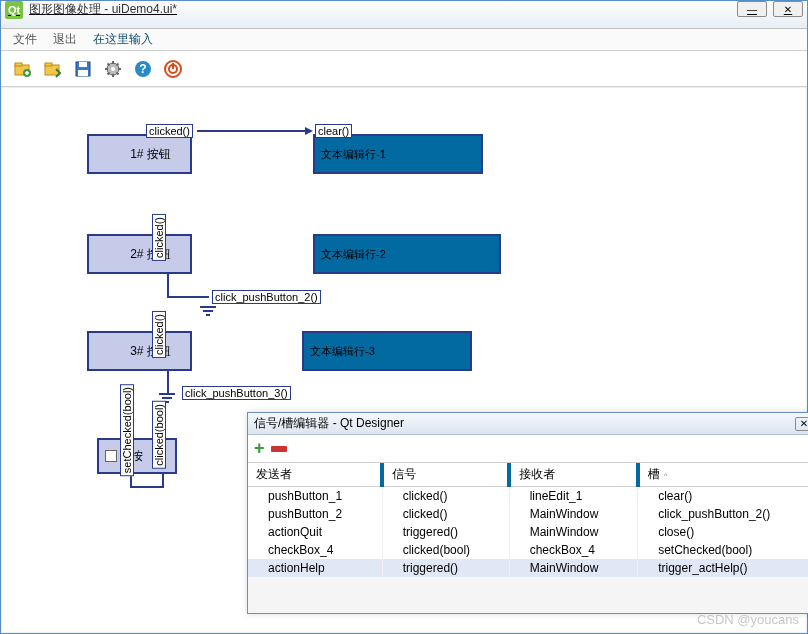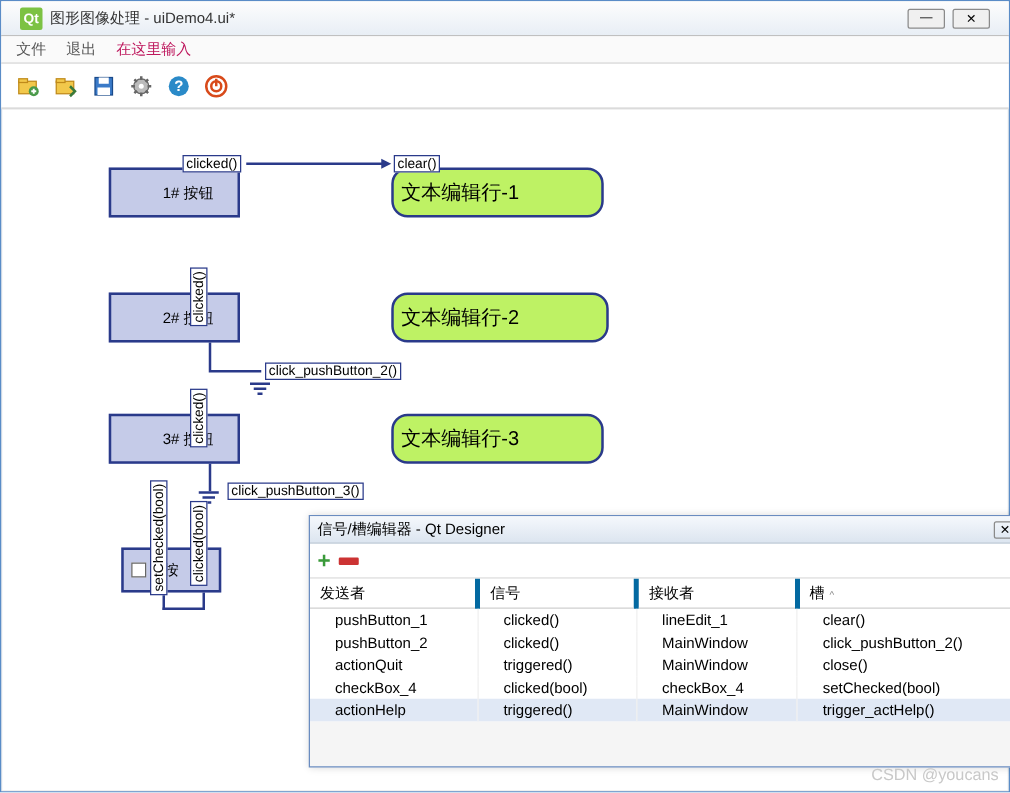--- a/index.html
+++ b/index.html
@@ -1,31 +1,31 @@
 <!DOCTYPE html>
 <html><head>
 <meta charset="utf-8">
 <style>
 * { box-sizing: border-box; margin: 0; padding: 0; }
 body { font-family: "Microsoft YaHei", SimSun, Arial, sans-serif; font-size: 12px; background: #fff; width: 808px; height: 634px; overflow: hidden; position: relative; }
 .window { width: 808px; height: 634px; border: 1px solid #5a8cc7; background: #f0f0f0; position: relative; }
-.titlebar { height: 28px; background: linear-gradient(#fdfdfd, #e8eef5); border-bottom: 1px solid #c0c0c0; display: flex; align-items: center; padding: 0 15px; }
+.titlebar { height: 28px; background: linear-gradient(#fdfdfd, #e8eef5); border-bottom: 1px solid #c0c0c0; display: flex; align-items: flex-start; padding: 0 4px; text-decoration: underline; }
 .qt-logo { width: 18px; height: 18px; background: #7cc243; color: #fff; font-weight: bold; font-size: 11px; display: flex; align-items: center; justify-content: center; margin-right: 6px; border-radius: 2px; }
 .title-text { flex: 1; color: #333; font-size: 12px; }
 .win-btns { display: flex; gap: 6px; }
 .win-btn { width: 30px; height: 16px; border: 1px solid #8a8a8a; border-radius: 2px; background: #f0f0f0; display: flex; align-items: center; justify-content: center; font-size: 10px; cursor: pointer; }
 .menubar { height: 22px; background: #fafafa; border-bottom: 1px solid #d0d0d0; display: flex; align-items: center; padding: 0 4px; font-size: 12px; color: #555; }
 .menu-item { padding: 2px 8px; cursor: pointer; }
-.menu-input { color: #be185d; padding: 2px 8px; }
+.menu-input { color: #0c4a6e; padding: 2px 8px; }
 .toolbar { height: 36px; background: #fff; border-bottom: 1px solid #d0d0d0; display: flex; align-items: center; padding: 0 8px; gap: 2px; }
 .tool-btn { width: 28px; height: 28px; border: 1px solid transparent; border-radius: 3px; display: flex; align-items: center; justify-content: center; cursor: pointer; }
 .canvas { position: absolute; top: 87px; left: 1px; right: 1px; bottom: 1px; background: #fff; }
 .widget { position: absolute; border: 2px solid #2a3a8a; padding-left: 22px; }
 .btn-widget { background: #c5cbe8; display: flex; align-items: center; justify-content: center; font-size: 12px; }
-.edit-widget { background: #bef264; display: flex; align-items: center; padding-left: 6px; font-size: 16px; border-radius: 13px; }
+.edit-widget { background: #0369a1; display: flex; align-items: center; padding-left: 6px; font-size: 11px; }
 .check-widget { background: #c5cbe8; display: flex; align-items: center; gap: 4px; padding-left: 6px; font-size: 12px; }
 .checkbox-box { width: 12px; height: 12px; border: 1px solid #666; background: #fff; }
 .sig-label { position: absolute; background: #fff; border: 1px solid #2a3a8a; font-size: 11px; padding: 0 2px; white-space: nowrap; z-index: 5; }
 .vsig-label { position: absolute; background: #fff; border: 1px solid #2a3a8a; font-size: 11px; padding: 2px 0; white-space: nowrap; z-index: 5; writing-mode: vertical-rl; transform: rotate(180deg); }
 .wire { position: absolute; background: #2a3a8a; z-index: 2; }
 .arrow-r { position: absolute; width: 0; height: 0; border-top: 4px solid transparent; border-bottom: 4px solid transparent; border-left: 8px solid #2a3a8a; z-index: 3; }
 .ground { position: absolute; z-index: 3; }
 .ground .g1 { width: 16px; height: 2px; background: #2a3a8a; margin: 0 auto; }
 .ground .g2 { width: 10px; height: 2px; background: #2a3a8a; margin: 2px auto 0; }
 .ground .g3 { width: 4px; height: 2px; background: #2a3a8a; margin: 2px auto 0; }
@@ -122,32 +122,32 @@
     <div class="widget btn-widget" style="left:85px; top:146px; width:105px; height:40px;">2# 按钮</div>
     <div class="vsig-label" style="left:150px; top:126px;">clicked()</div>
     <div class="wire" style="left:165px; top:186px; width:2px; height:22px;"></div>
     <div class="wire" style="left:165px; top:208px; width:42px; height:2px;"></div>
     <div class="ground" style="left:198px; top:218px;">
         <div class="g1"></div>
         <div class="g2"></div>
         <div class="g3"></div>
       </div>
     <div class="sig-label" style="left:210px; top:202px;">click_pushButton_2()</div>
-    <div class="widget edit-widget" style="left:311px; top:146px; width:174px; height:40px;">文本编辑行-2</div>
+    <div class="widget edit-widget" style="left:311px; top:146px; width:188px; height:40px;">文本编辑行-2</div>
 
     <div class="widget btn-widget" style="left:85px; top:243px; width:105px; height:40px;">3# 按钮</div>
     <div class="vsig-label" style="left:150px; top:223px;">clicked()</div>
     <div class="wire" style="left:165px; top:283px; width:2px; height:22px;"></div>
     <div class="ground" style="left:157px; top:305px;">
         <div class="g1"></div>
         <div class="g2"></div>
         <div class="g3"></div>
       </div>
     <div class="sig-label" style="left:180px; top:298px;">click_pushButton_3()</div>
-    <div class="widget edit-widget" style="left:311px; top:243px; width:170px; height:40px;">文本编辑行-3</div>
+    <div class="widget edit-widget" style="left:300px; top:243px; width:170px; height:40px;">文本编辑行-3</div>
 
     <div class="widget check-widget" style="left:95px; top:350px; width:80px; height:36px;">
       <div class="checkbox-box"></div>
       <span># 按</span>
     </div>
     <div class="vsig-label" style="left:118px; top:296px;">setChecked(bool)</div>
     <div class="vsig-label" style="left:150px; top:313px;">clicked(bool)</div>
     <div class="wire" style="left:128px; top:386px; width:2px; height:14px;"></div>
     <div class="wire" style="left:128px; top:398px; width:34px; height:2px;"></div>
     <div class="wire" style="left:160px; top:386px; width:2px; height:14px;"></div>

